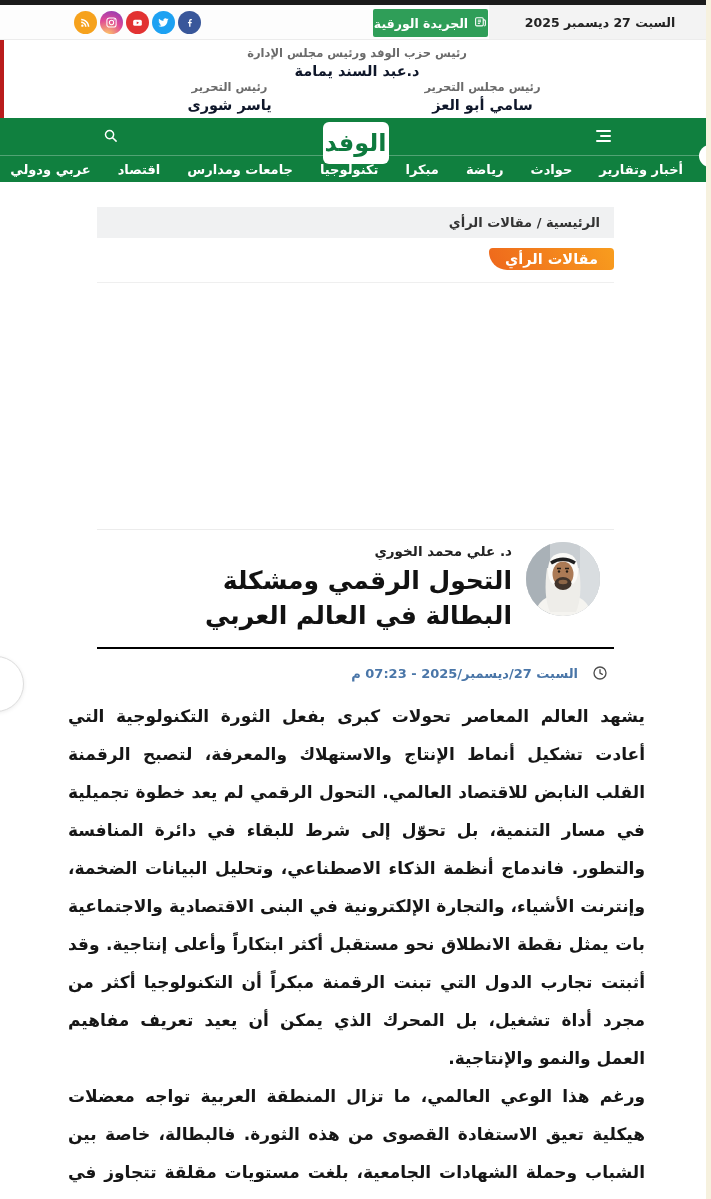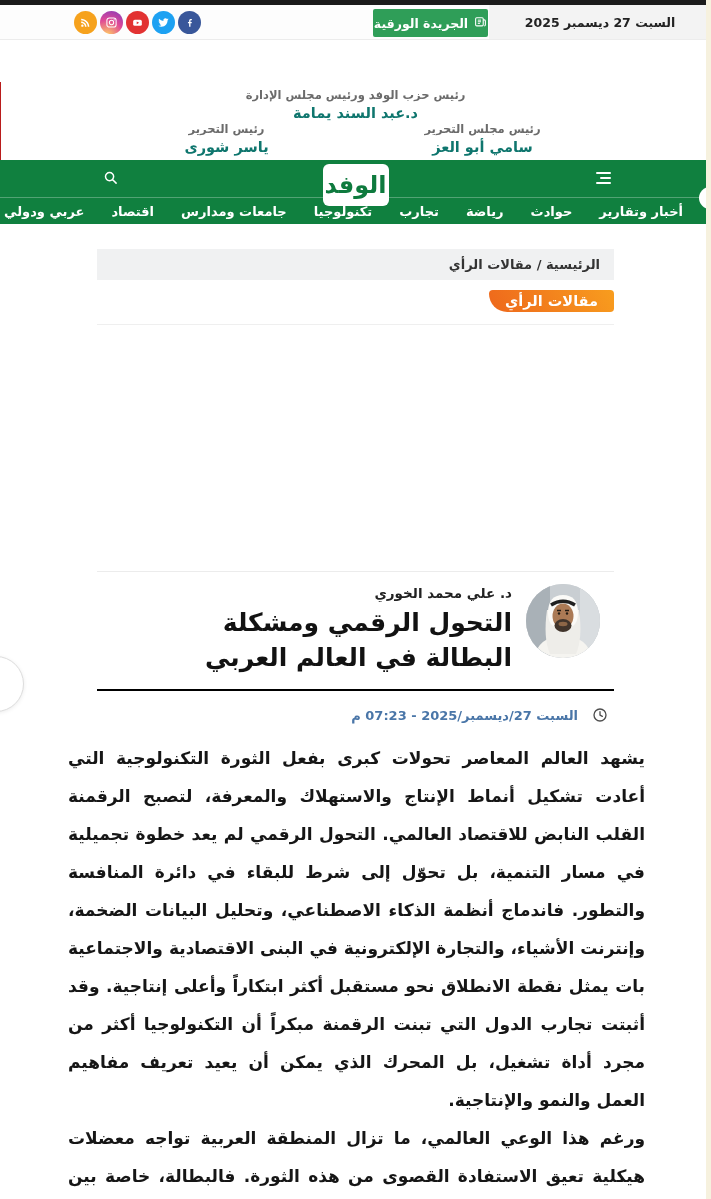--- a/index.html
+++ b/index.html
@@ -25,24 +25,24 @@
     display: flex; align-items: center; justify-content: center; gap: 6px;
     border: none; border-radius: 2px; direction: rtl; cursor: pointer;
     font-family: "DejaVu Sans", sans-serif;
   }
   .date-panel {
     position: absolute; left: 489px; right: 0; top: 0; bottom: 0;
     background: #f3f3f3; display: flex; align-items: center; justify-content: center;
     font-size: 12.5px; font-weight: 700; color: #222; direction: rtl;
   }
   
-  .masthead { position: relative; height: 78px; background: #fff; border-left: 1px solid #b91c1c; border-right: 1px solid #e9e9e9; margin-top: 42px; }
+  .masthead { position: relative; height: 78px; background: #fff; border-left: 4px solid #b91c1c; border-right: 1px solid #e9e9e9; }
   .chairman { position: absolute; top: 5px; left: 0; right: 0; text-align: center; direction: rtl; }
   .role   { font-size: 11.5px; color: #6b6b6b; font-weight: 700; line-height: 16px; }
-  .person { font-size: 14.5px; color: #0f766e; font-weight: 800; line-height: 20px; }
+  .person { font-size: 14.5px; color: #0f172a; font-weight: 800; line-height: 20px; }
   .pair-right { position: absolute; top: 39px; right: 150px; width: 155px; text-align: center; direction: rtl; }
   .pair-left  { position: absolute; top: 39px; left: 148px; width: 155px; text-align: center; direction: rtl; }
   
   .nav { position: relative; background: #10803f; height: 64px; }
   .nav-row1 { position: relative; height: 37px; }
   .search-btn { position: absolute; left: 103px; top: 10px; cursor: pointer; background: none; border: none; }
   .burger { position: absolute; right: 100px; top: 12px; display: flex; flex-direction: column; align-items: flex-end; gap: 3px; cursor: pointer; background: none; border: none; }
   .burger i { display: block; height: 2px; background: #fff; border-radius: 1px; }
   .burger .l1 { width: 15px; } .burger .l2 { width: 11px; } .burger .l3 { width: 15px; }
   .logo {
@@ -171,21 +171,21 @@
     <button class="burger">
       <i class="l1"></i>
         <i class="l2"></i>
         <i class="l3"></i>
     </button>
   </div>
   <div class="nav-row2">
     <span class="nav-item">أخبار وتقارير</span>
     <span class="nav-item">حوادث</span>
     <span class="nav-item">رياضة</span>
-    <span class="nav-item">تجارب</span>
+    <span class="nav-item">مبكرا</span>
     <span class="nav-item">تكنولوجيا</span>
     <span class="nav-item">جامعات ومدارس</span>
     <span class="nav-item">اقتصاد</span>
     <span class="nav-item">عربي ودولي</span>
 
   </div>
   <div class="nav-bump"></div>
 </nav>
 
 <main>

